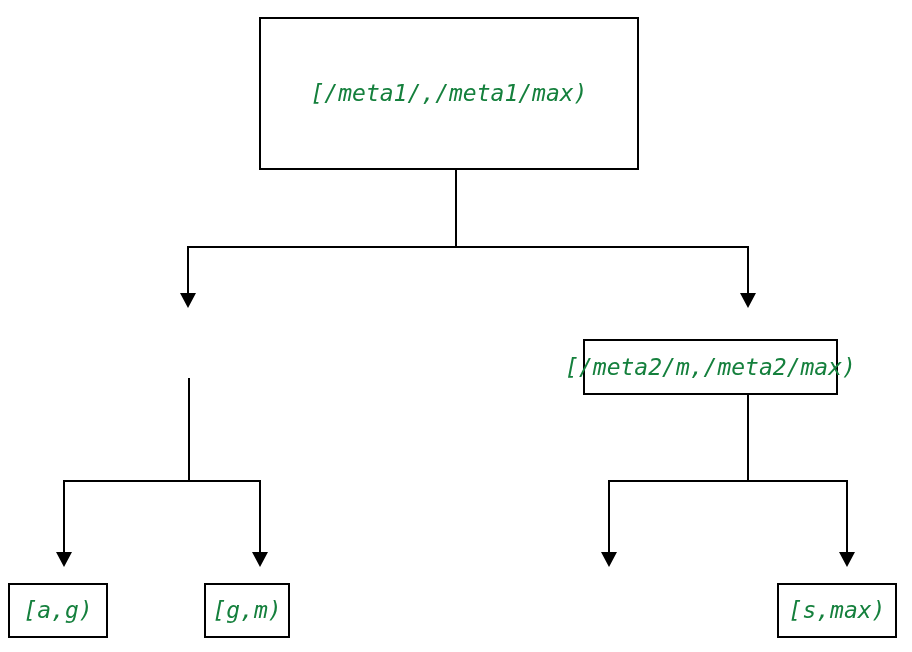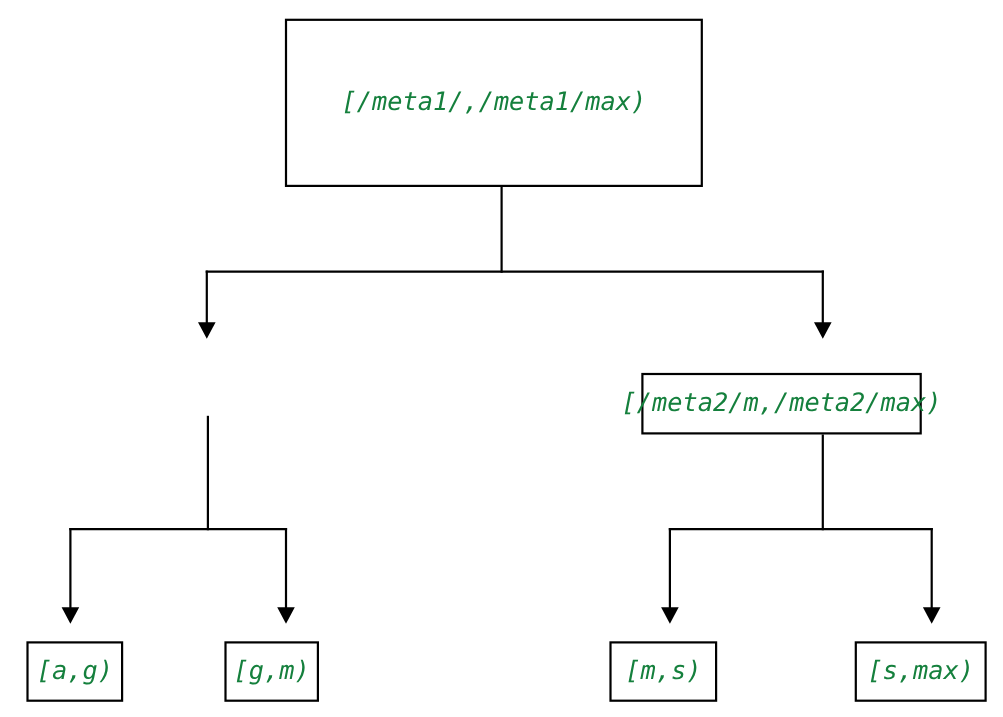--- a/index.html
+++ b/index.html
@@ -34,21 +34,21 @@
   .node-label {
     font-size: 23px;
     color: #15803d;
     white-space: pre;
     line-height: 1;
     font-style: italic;
   }
   .node-root  { left: 259px; top: 17px;  width: 380px; height: 153px; }
   .node-n2l   { left: 23px;  top: 324px; width: 320px; height: 54px; }
   .node-n2r   { left: 583px; top: 323px; width: 255px; height: 56px; margin-top: 16px; }
-  .node-leaf1 { left: 24px;   top: 583px; width: 88px; height: 55px; text-align: right; }
+  .node-leaf1 { left: 8px;   top: 583px; width: 100px; height: 55px; text-align: right; }
   .node-leaf2 { left: 204px; top: 583px; width: 86px;  height: 55px; }
   .node-leaf3 { left: 554px; top: 583px; width: 98px;  height: 55px; }
   .node-leaf4 { left: 777px; top: 583px; width: 120px; height: 55px; }
   line    { stroke: #000000; stroke-width: 2; }
   polygon { fill: #000000; stroke: none; }
 </style>
 </head>
 <body>
 
 <div id="canvas">
@@ -87,21 +87,18 @@
   </div>
 
   <div class="node node-leaf1">
     <span class="node-label">[a,g)</span>
   </div>
 
   <div class="node node-leaf2">
     <span class="node-label">[g,m)</span>
   </div>
 
-  <div class="node node-leaf3">
-    <span class="node-label">[m,s)</span>
-  </div>
 
   <div class="node node-leaf4">
     <span class="node-label">[s,max)</span>
   </div>
 
 </div>
 
 </body></html>

